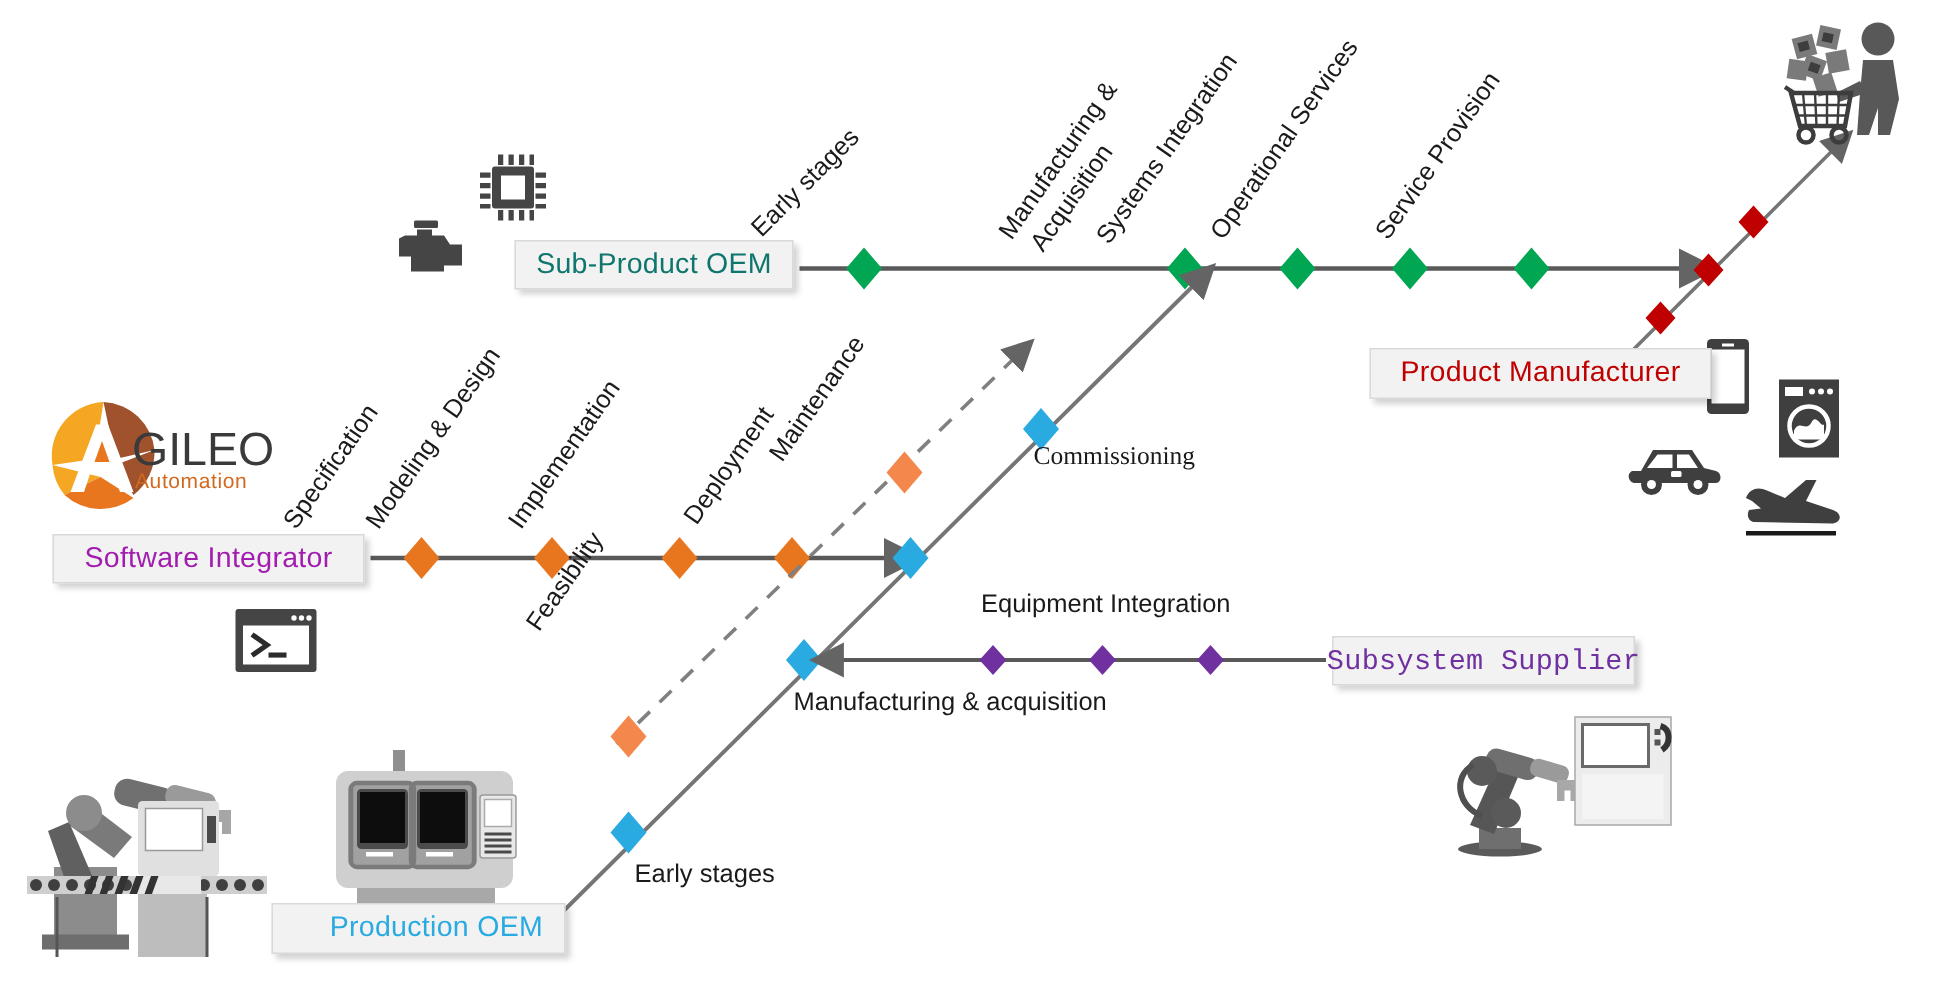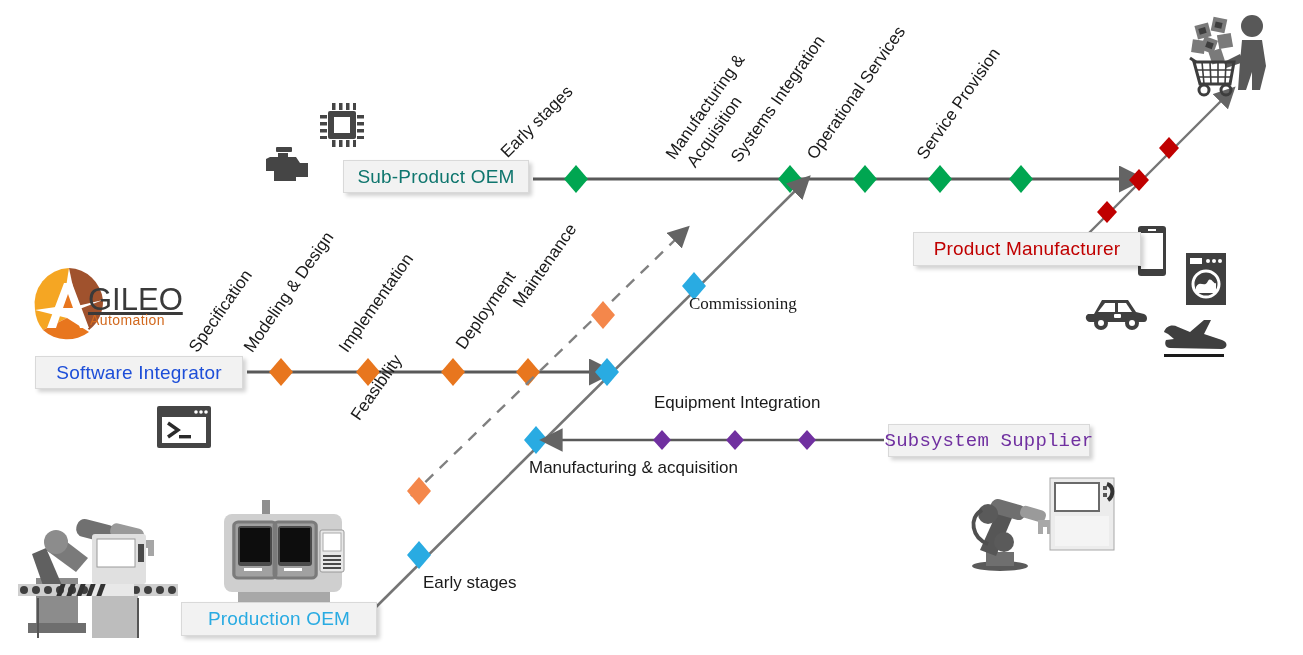--- a/index.html
+++ b/index.html
@@ -325,37 +325,37 @@
       <path d="M0,14 C2,8 8,6 14,9 L26,14 L40,2 L47,2 L40,16 L58,22 C64,24 64,30 58,31 L6,30 C2,30 0,26 2,22 L10,21 L4,16 Z" fill="#3f3f3f"></path>
       <rect x="0" y="36" width="60" height="3" fill="#1a1a1a"></rect>
     </g>
 
   </svg>
 
   <div class="role-box" style="left:343px; top:160px; width:186px; height:33px; color:#0f766e;">
     <span>Sub-Product OEM</span>
   </div>
 
-  <div class="role-box" style="left:35px; top:356px; width:208px; height:33px; color:#1d4ed8;">
+  <div class="role-box" style="left:35px; top:356px; width:208px; height:33px; color:#a21caf;">
     <span>Software  Integrator</span>
   </div>
 
   <div class="role-box" style="left:877px; top:232px; width:228px; height:34px; color:#c00000;margin-left:36px;">
     <span>Product Manufacturer</span>
   </div>
 
   <div class="role-box" style="left:888px; top:424px; width:202px; height:33px; color:#7030a0;font-family:Liberation Mono, monospace;">
     <span>Subsystem Supplier</span>
   </div>
 
-  <div class="role-box" style="left:181px; top:602px; width:196px; height:34px; color:#29abe2;">
+  <div class="role-box" style="left:181px; top:602px; width:196px; height:34px; color:#29abe2;justify-content:flex-end;">
     <span>Production OEM</span>
   </div>
 
-  <div class="logo-text logo-main" style="left:88px; top:282px;text-decoration:underline;">GILEO</div>
+  <div class="logo-text logo-main" style="left:88px; top:282px;">GILEO</div>
   <div class="logo-text logo-sub" style="left:90px; top:312px;">Automation</div>
 
   <div class="stage-label rot-45" style="left:497px; top:148px;">Early stages</div>
 
   <div class="stage-label rot-55" style="left:662px; top:152px;">Manufacturing &amp;</div>
   <div class="stage-label rot-55" style="left:683px; top:160px;">Acquisition</div>
 
   <div class="stage-label rot-55" style="left:727px; top:155px;">Systems Integration</div>
 
   <div class="stage-label rot-55" style="left:803px; top:152px;">Operational Services</div>

